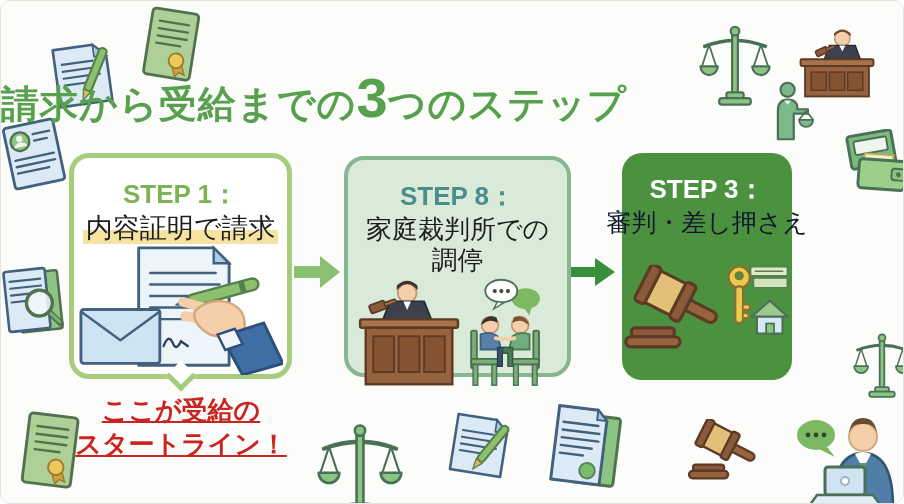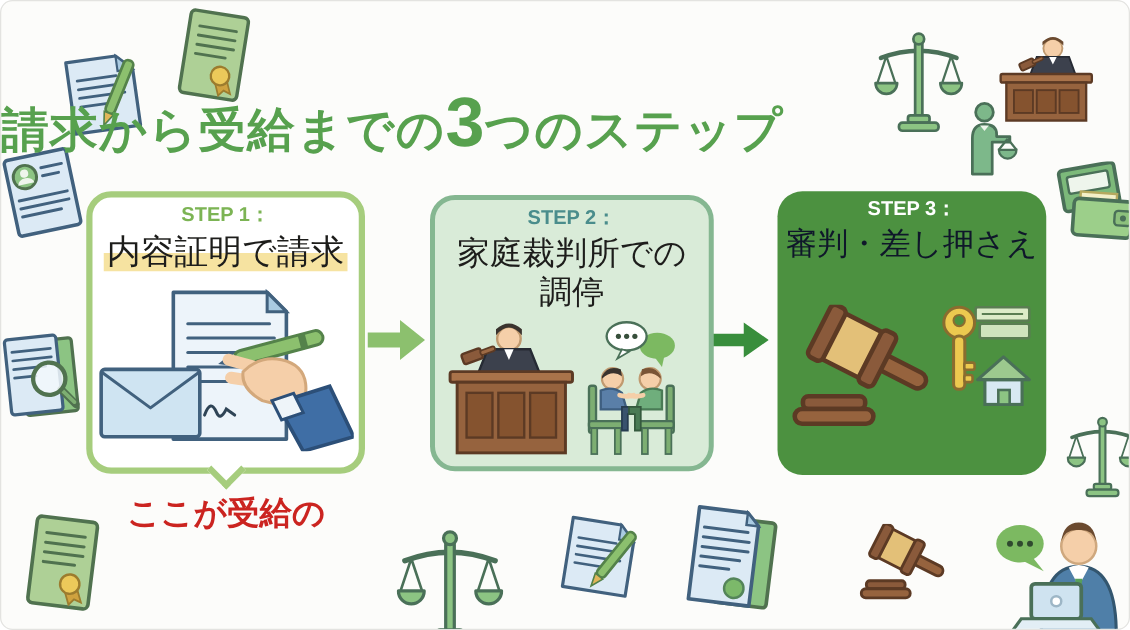--- a/index.html
+++ b/index.html
@@ -15,22 +15,22 @@
     color:#57a14e;font-weight:bold;font-size:38px;letter-spacing:1px;white-space:nowrap;
   }
   .title .big{font-size:56px;letter-spacing:0;}
   
   .step{
     position:absolute;top:152px;z-index:3;border-radius:20px;box-sizing:border-box;
     display:flex;flex-direction:column;align-items:center;
   }
   #step1{left:68px;width:223px;height:226px;background:#ffffff;border:5px solid #a6cd7d;}
   #step2{left:343px;top:155px;width:227px;height:221px;background:#d9ebd8;border:4px solid #85b791;}
-  #step3{left:621px;width:215px;height:227px;background:#4c9140;}
-  .step-label{font-size:16px;font-weight:bold;margin-top:6px;line-height:1.1;}
+  #step3{left:621px;width:170px;height:227px;background:#4c9140;}
+  .step-label{font-size:26px;font-weight:bold;margin-top:22px;line-height:1.1;}
   #step1 .step-label{color:#7cb454;}
   #step2 .step-label{color:#4a8d8c;}
   #step3 .step-label{color:#ffffff;}
   .step-heading{
     font-size:26px;font-weight:normal;color:#1d1d1b;text-align:center;line-height:1.2;margin-top:3px;
   }
   #step1 .step-heading{font-size:27px;white-space:nowrap;background:linear-gradient(transparent 55%,#f6e3a1 55%);padding:0 3px;}
   #step2 .step-heading{max-width:196px;}
   #step3 .step-heading{color:#0f172a;font-size:25px;white-space:nowrap;}
   .step-art{flex:1;width:100%;display:flex;align-items:center;justify-content:center;}
@@ -40,21 +40,21 @@
     transform:translateX(-50%) rotate(45deg);
     border-right:5px solid #a6cd7d;border-bottom:5px solid #a6cd7d;box-sizing:border-box;
   }
   
   .arrow{position:absolute;z-index:2;}
   #arrow1{left:293px;top:253px;}
   #arrow2{left:568px;top:253px;}
   
   .callout{
     position:absolute;left:60px;top:392px;width:240px;z-index:3;text-align:center;
-    color:#cb2420;font-weight:bold;font-size:26px;line-height:1.32;
+    color:#cb2420;font-weight:bold;font-size:26px;line-height:1.32;text-decoration:underline;
   }
 </style>
 </head>
 <body>
 
 <div class="canvas">
 
   <svg width="0" height="0" style="position:absolute" aria-hidden="true">
     <defs>
       <symbol id="s-scales" viewBox="0 0 100 116">
@@ -293,21 +293,21 @@
       </svg>
     </div>
     <div class="tail"></div>
   </div>
 
   <svg class="arrow" id="arrow1" width="46" height="36" viewBox="0 0 46 36">
     <path d="M0 12 H26 V2 L46 18 L26 34 V24 H0 Z" fill="#8cc06e"></path>
   </svg>
 
   <div class="step" id="step2">
-    <div class="step-label">STEP 2：</div>
+    <div class="step-label">STEP 8：</div>
     <div class="step-heading">家庭裁判所での調停</div>
     <div class="step-art">
       <svg width="200" height="113" viewBox="0 0 212 120">
         <circle cx="52" cy="18" r="10" fill="#f5cfa9" stroke="#c09a70" stroke-width="2"></circle>
         <path d="M41 15 Q52 2 63 15 L63 10 Q52 0 41 10 Z" fill="#3a332e"></path>
         <path d="M34 27 h36 l8 20 h-52 Z" fill="#3c414d" stroke="#262b34" stroke-width="2"></path>
         <path d="M48 27 h8 l-4 9 Z" fill="#ffffff"></path>
         <g transform="rotate(-20 22 32)">
           <rect x="12" y="28" width="17" height="9" rx="2" fill="#8a5a3b" stroke="#5c3a24" stroke-width="2"></rect>
           <rect x="28" y="30.5" width="13" height="4" rx="2" fill="#9c6a45" stroke="#5c3a24" stroke-width="1.5"></rect>
@@ -362,15 +362,16 @@
         <use href="#s-gavel" x="2" y="6" width="126" height="104"></use>
         <use href="#s-cash" x="154" y="6" width="50" height="32"></use>
         <use href="#s-house" x="154" y="46" width="50" height="47"></use>
         <use href="#s-key" x="124" y="6" width="36" height="78"></use>
       </svg>
     </div>
   </div>
 
   <div class="callout">
     <div>ここが受給の</div>
+    <div>スタートライン！</div>
   </div>
 
 </div>
 
 </body></html>

